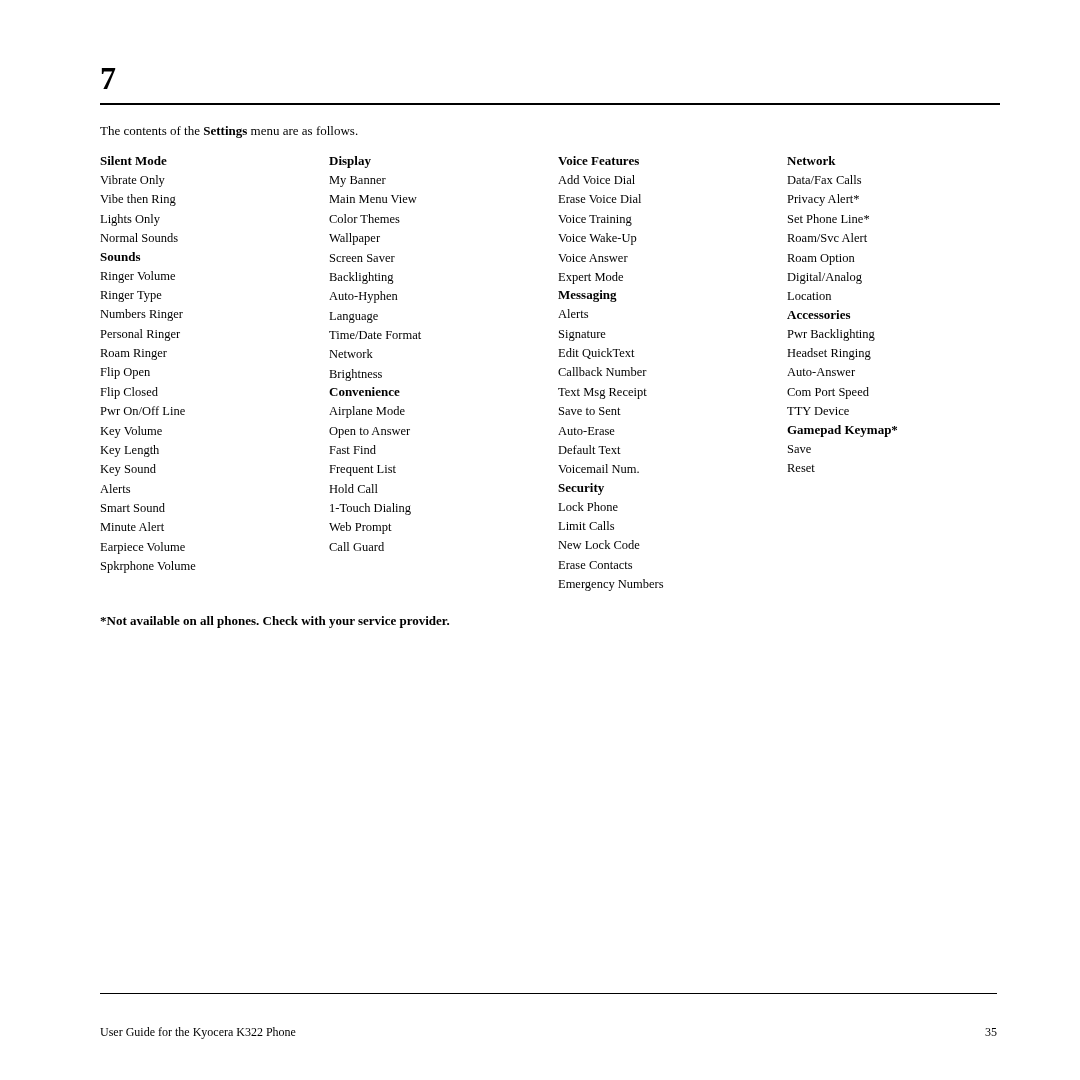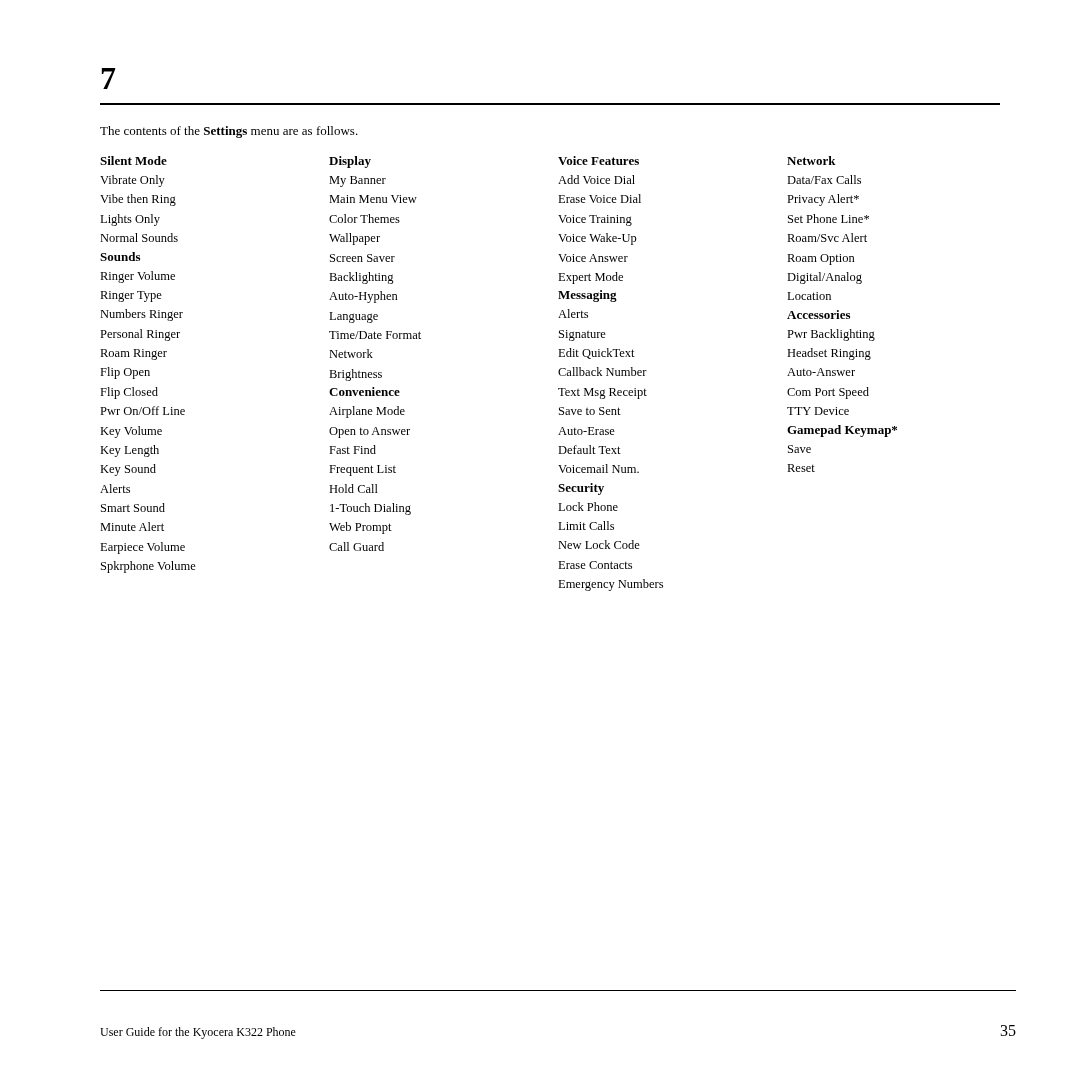--- a/index.html
+++ b/index.html
@@ -75,32 +75,32 @@
     }
     .footnote {
       font-size: 13px;
       font-weight: bold;
       margin-top: 18px;
     }
     .footer {
       position: absolute;
       bottom: 40px;
       left: 100px;
-      right: 64px;
+      right: 83px;
       display: flex;
       justify-content: space-between;
       align-items: flex-end;
       border-top: 1px solid #000;
       padding-top: 6px;
     }
     .footer-left {
       font-size: 12px;
     }
     .footer-right {
-      font-size: 16px;
+      font-size: 12px;
       margin-top: 25px;
     }
   </style>
 </head>
 <body>
 
 <div class="page">
 
   <div class="chapter-heading">
     <span class="chapter-number">7</span>
@@ -199,19 +199,20 @@
         <div class="col-item">Headset Ringing</div>
         <div class="col-item">Auto-Answer</div>
         <div class="col-item">Com Port Speed</div>
         <div class="col-item">TTY Device</div>
         <div class="col-subheader">Gamepad Keymap*</div>
         <div class="col-item">Save</div>
         <div class="col-item">Reset</div>
       </div>
     </div>
 
+  <p class="footnote">*Not available on all phones. Check with your service provider.</p>
 
   <div class="footer">
     <span class="footer-left">User Guide for the Kyocera K322 Phone</span>
     <span class="footer-right">35</span>
   </div>
 
 </div>
 
 </body></html>

